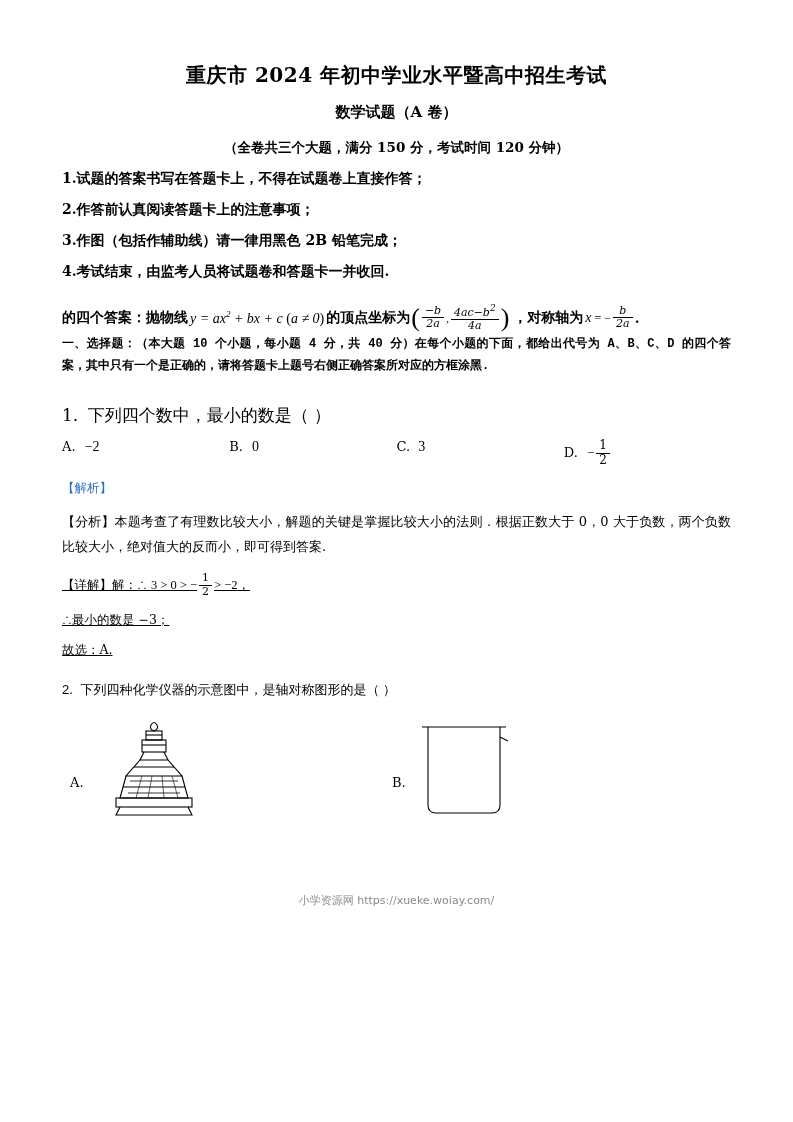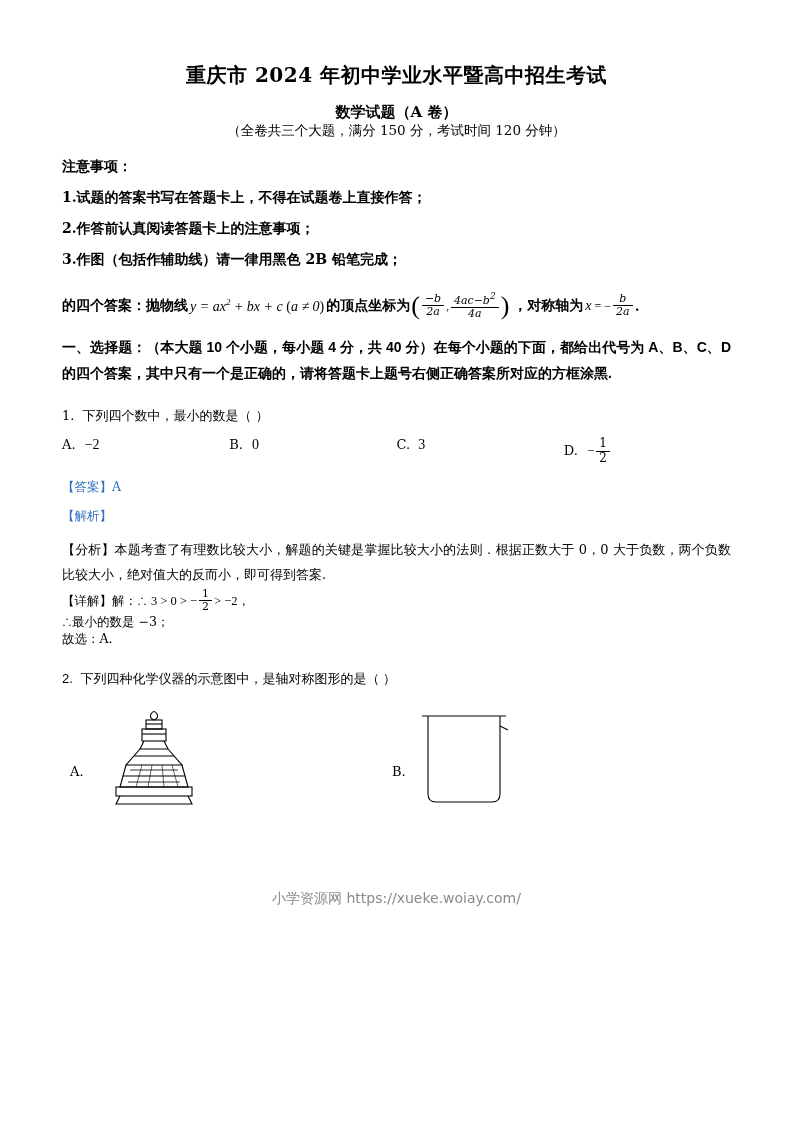--- a/index.html
+++ b/index.html
@@ -34,22 +34,22 @@
   .title-sub {
     text-align: center;
     font-size: 15px;
     font-weight: bold;
     margin-top: 14px;
     font-family: "DejaVu Serif", serif;
   }
   .title-note {
     text-align: center;
     font-size: 13.5px;
-    font-weight: normal;
-    margin-top: 0;
+    font-weight: bold;
+    margin-top: 17px;
     font-family: "DejaVu Serif", serif;
   }
   .notice-head {
     font-size: 14px;
     font-weight: bold;
     margin-top: 18px;
     font-family: "DejaVu Serif", serif;
   }
   .notice-item {
     font-size: 14px;
@@ -94,30 +94,29 @@
   .frac .den { display: block; padding: 0 3px; }
   .paren-big {
     display: inline-block;
     font-size: 26px;
     font-weight: normal;
     line-height: 0.8;
     vertical-align: middle;
     font-family: "Liberation Serif", serif;
   }
   .section-head {
-    font-size: 14px;
-    font-weight: bold;
-    margin-top: 14px;
+    font-size: 12px;
+    font-weight: bold;
     line-height: 1.85;
     text-align: justify;
-    font-family: Liberation Sans, sans-serif;
+    font-family: Liberation Mono, monospace;
   }
   .q-line {
-    font-size: 13px;
-    margin-top: 20px;
+    font-size: 17px;
+    margin-top: 27px;
     font-family: "DejaVu Serif", serif;
   }
   .options-row {
     display: flex;
     margin-top: 12px;
     font-size: 13px;
     align-items: flex-start;
     font-family: "DejaVu Serif", serif;
   }
   .opt { width: 25%; }
@@ -135,21 +134,23 @@
   }
   .analysis {
     font-size: 13px;
     margin-top: 13px;
     line-height: 1.9;
     text-align: justify;
     font-family: "DejaVu Serif", serif;
   }
   .detail {
     font-size: 12.5px;
-    font-family: "DejaVu Serif", serif;
+    margin-top: 13px;
+    font-family: "DejaVu Serif", serif;
+    text-decoration: underline;
   }
   .q2-line {
     font-size: 13px;
     margin-top: 22px;
     font-family: Liberation Sans, sans-serif;
   }
   .figures {
     position: relative;
     margin-top: 14px;
     height: 120px;
@@ -177,38 +178,38 @@
     position: absolute;
     left: 352px;
     top: 10px;
   }
   .footer {
     position: absolute;
     left: 0;
     right: 0;
     bottom: 22px;
     text-align: center;
-    font-size: 14px;
+    font-size: 11px;
     color: #8a8a8a;
     font-family: "DejaVu Sans", sans-serif;
   }
 </style>
 </head>
 <body>
 
 <div class="page">
 
   <div class="title-main">重庆市 2024 年初中学业水平暨高中招生考试</div>
   <div class="title-sub">数学试题（A 卷）</div>
   <div class="title-note">（全卷共三个大题，满分 150 分，考试时间 120 分钟）</div>
 
-  <div class="notice-head">注意事项：</div>
   <div class="notice-item">1.试题的答案书写在答题卡上，不得在试题卷上直接作答；</div>
   <div class="notice-item">2.作答前认真阅读答题卡上的注意事项；</div>
   <div class="notice-item">3.作图（包括作辅助线）请一律用黑色 2B 铅笔完成；</div>
+  <div class="notice-item">4.考试结束，由监考人员将试题卷和答题卡一并收回.</div>
 
   <div class="formula-row">
     <span class="formula-label">的四个答案：抛物线</span>
     <span class="math-i" style="margin-left:2px;">
       y = ax<sup class="small">2</sup> + bx + c <span class="math-n">(</span>a ≠ 0<span class="math-n">)</span>
     </span>
     <span class="formula-label" style="margin-left:2px;">的顶点坐标为</span>
     <span style="margin-left:1px; white-space:nowrap;">
       <span class="paren-big">(</span><span class="frac"><span class="num">−b</span><span class="den">2a</span></span><span class="math-n" style="font-size:11px;">,</span><span class="frac"><span class="num">4ac−b<sup class="small">2</sup></span><span class="den">4a</span></span><span class="paren-big">)</span>
     </span>
@@ -240,23 +241,20 @@
       <span class="math-n" style="margin-left:4px;">3</span>
     </div>
     <div class="opt">
       <span>D.</span>
       <span style="margin-left:5px;">
         <span class="math-n" style="font-size:13px;">−</span><span class="frac" style="font-size:12px; font-style:normal;"><span class="num">1</span><span class="den">2</span></span>
       </span>
     </div>
   </div>
 
-  <div class="ans-line">
-    <span>【答案】</span><span>A</span>
-  </div>
 
   <div class="exp-line">【解析】</div>
 
   <div class="analysis">
     <span>【分析】</span><span>本题考查了有理数比较大小，解题的关键是掌握比较大小的法则．根据正数大于 0，0 大于负数，两个负数比较大小，绝对值大的反而小，即可得到答案.</span>
   </div>
 
   <div class="detail">
     <span>【详解】</span><span>解：∴&nbsp;</span><span class="math-n" style="font-size:12.5px;">3 &gt; 0 &gt; −</span><span class="frac" style="font-size:11px; font-style:normal;"><span class="num">1</span><span class="den">2</span></span><span class="math-n" style="font-size:12.5px;">&gt; −2</span><span>，</span>
   </div>

